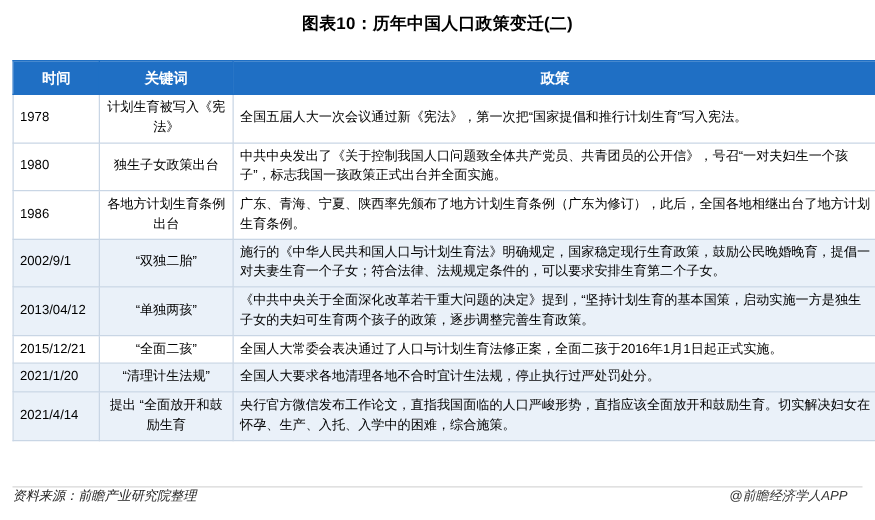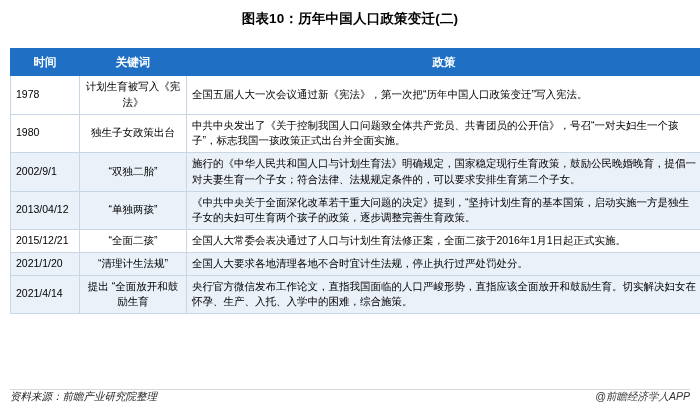--- a/index.html
+++ b/index.html
@@ -82,21 +82,21 @@
     color: #222;
     font-style: italic;
   }
   .footer .src {
     position: absolute;
     left: 0;
     top: 0;
   }
   .footer .brand {
     position: absolute;
-    right: 0;
+    right: 12px;
     top: 0;
     color: #333;
   }
   .rule {
     position: absolute;
     left: 10px;
     right: 10px;
     bottom: 26px;
     border-top: 1px solid #d8d8d8;
     height: 0;
@@ -114,26 +114,31 @@
       <tr>
         <th style="width:66px;">时间</th>
         <th style="width:104px;">关键词</th>
         <th>政策</th>
       </tr>
     </thead>
     <tbody>
       <tr class="plain">
         <td class="c-time">1978</td>
         <td class="c-key">计划生育被写入《宪法》</td>
-        <td class="c-pol">全国五届人大一次会议通过新《宪法》，第一次把“历年中国人口政策变迁”写入宪法。</td>
+        <td class="c-pol">全国五届人大一次会议通过新《宪法》，第一次把“国家提倡和推行计划生育”写入宪法。</td>
       </tr>
       <tr class="plain">
         <td class="c-time">1980</td>
         <td class="c-key">独生子女政策出台</td>
         <td class="c-pol">中共中央发出了《关于控制我国人口问题致全体共产党员、共青团员的公开信》，号召“一对夫妇生一个孩子”，标志我国一孩政策正式出台并全面实施。</td>
+      </tr>
+      <tr class="plain">
+        <td class="c-time">1986</td>
+        <td class="c-key">各地方计划生育条例出台</td>
+        <td class="c-pol">广东、青海、宁夏、陕西率先颁布了地方计划生育条例（广东为修订），此后，全国各地相继出台了地方计划生育条例。</td>
       </tr>
       <tr class="alt">
         <td class="c-time">2002/9/1</td>
         <td class="c-key">“双独二胎”</td>
         <td class="c-pol">施行的《中华人民共和国人口与计划生育法》明确规定，国家稳定现行生育政策，鼓励公民晚婚晚育，提倡一对夫妻生育一个子女；符合法律、法规规定条件的，可以要求安排生育第二个子女。</td>
       </tr>
       <tr class="alt">
         <td class="c-time">2013/04/12</td>
         <td class="c-key">“单独两孩”</td>
         <td class="c-pol">《中共中央关于全面深化改革若干重大问题的决定》提到，“坚持计划生育的基本国策，启动实施一方是独生子女的夫妇可生育两个孩子的政策，逐步调整完善生育政策。</td>

